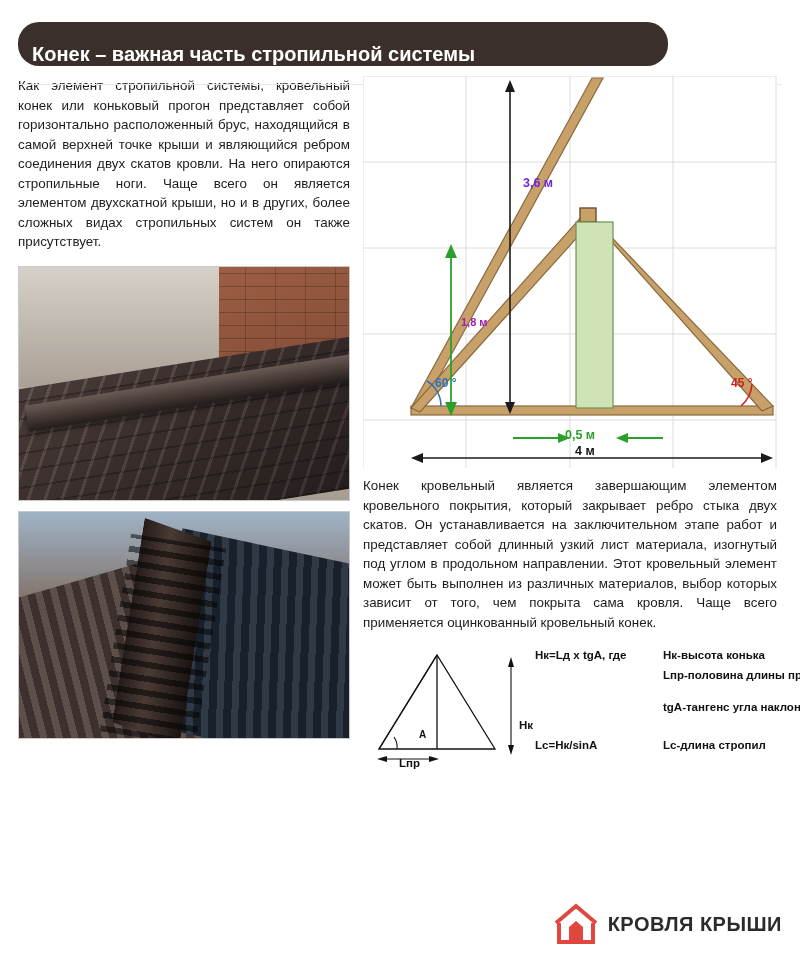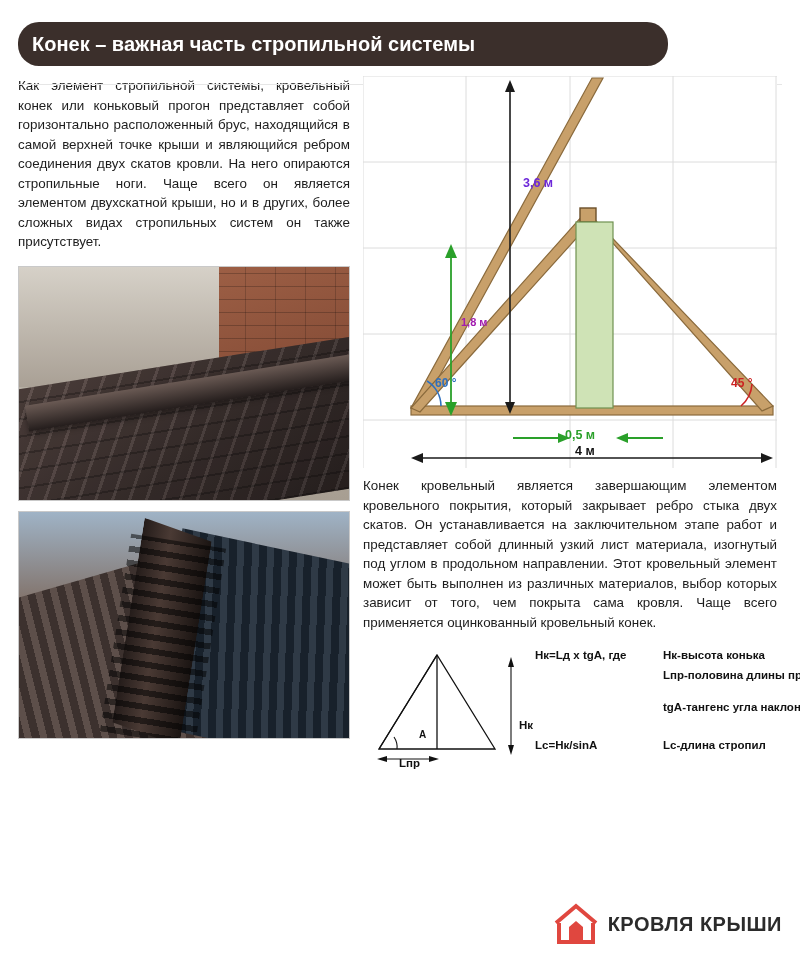--- a/index.html
+++ b/index.html
@@ -52,21 +52,21 @@
     color: #3a3a3a;
     margin-top: 4px;
   }
 
   
   .title-bar {
     margin-top: 8px;
     background: #3b2f2b;
     height: 44px;
     display: flex;
-    align-items: center;
+    align-items: flex-end;
     padding-left: 14px;
     width: 636px;
     border-radius: 21px;
   }
   .title-bar .t {
     color: #ffffff;
     font-size: 20px;
     font-weight: bold;
   }
 

